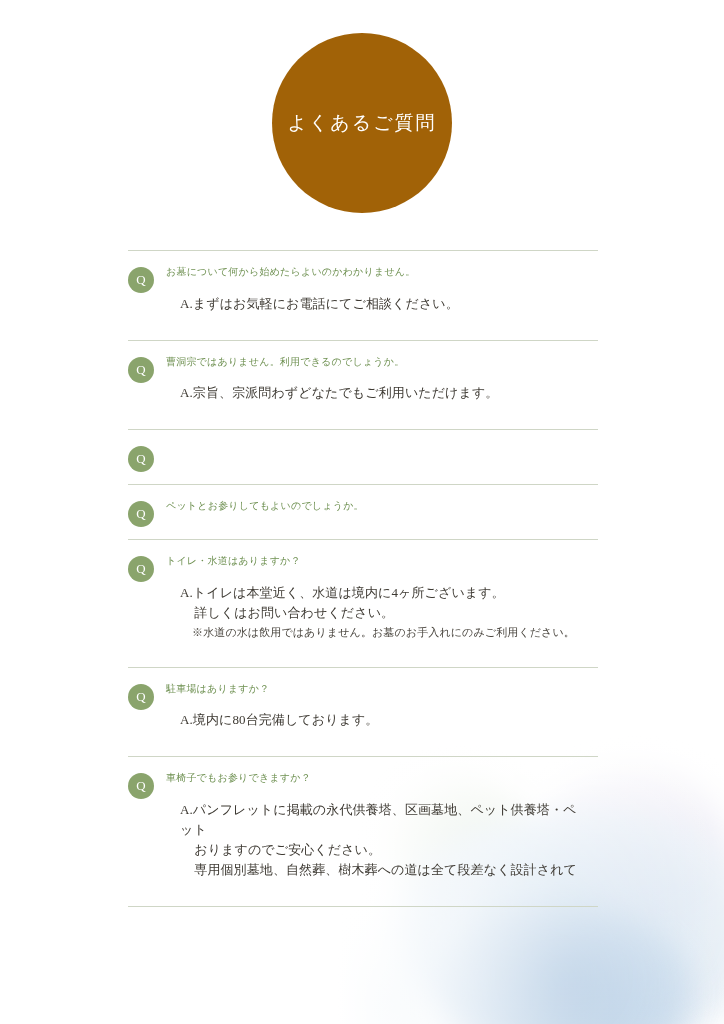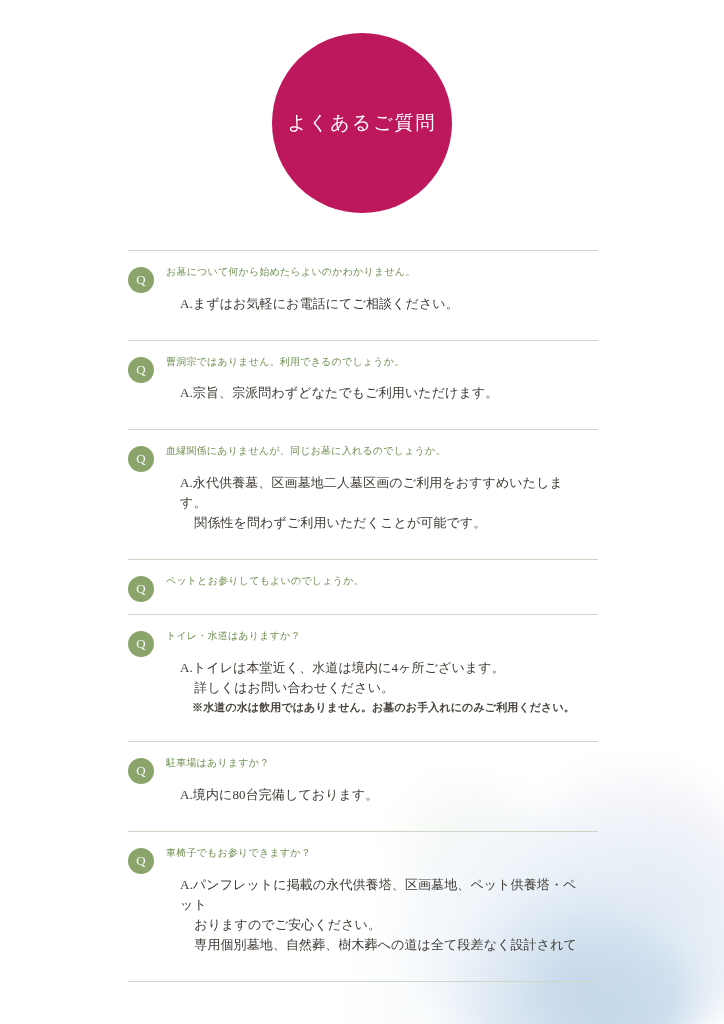--- a/index.html
+++ b/index.html
@@ -53,21 +53,21 @@
 
   
   .header-circle {
     position: absolute;
     top: 33px;
     left: 50%;
     transform: translateX(-50%);
     width: 180px;
     height: 180px;
     border-radius: 50%;
-    background: #be185d;
+    background: #a16207;
     display: flex;
     align-items: center;
     justify-content: center;
   }
   .header-circle .title {
     color: #ffffff;
     font-size: 19px;
     letter-spacing: 2px;
     font-family: "Liberation Serif", "DejaVu Serif", serif;
   }
@@ -124,21 +124,20 @@
     padding-left: 1.1em;
     text-indent: 0;
   }
   .note {
     display: block;
     font-size: 11px;
     color: #4a463f;
     line-height: 1.5;
     padding-left: 1.1em;
     margin-top: 1px;
-    font-weight: bold;
   }
 </style>
 </head>
 <body>
 
 <div class="photo-layer">
   <div class="blob b6"></div>
   <div class="blob b4"></div>
   <div class="blob b3"></div>
   <div class="blob b2"></div>
@@ -161,24 +160,20 @@
     </div>
     <div class="faq-item">
       <span class="q-badge">Q</span>
       <div class="qa-text">
         <p class="question">曹洞宗ではありません。利用できるのでしょうか。</p>
         <p class="answer"><span>A.宗旨、宗派問わずどなたでもご利用いただけます。</span></p>
       </div>
     </div>
     <div class="faq-item">
       <span class="q-badge">Q</span>
-      <div class="qa-text">
-        <p class="question">血縁関係にありませんが、同じお墓に入れるのでしょうか。</p>
-        <p class="answer"><span>A.永代供養墓、区画墓地二人墓区画のご利用をおすすめいたします。</span><span class="indent">関係性を問わずご利用いただくことが可能です。</span></p>
-      </div>
     </div>
     <div class="faq-item">
       <span class="q-badge">Q</span>
       <div class="qa-text">
         <p class="question">ペットとお参りしてもよいのでしょうか。</p>
       </div>
     </div>
     <div class="faq-item">
       <span class="q-badge">Q</span>
       <div class="qa-text">

